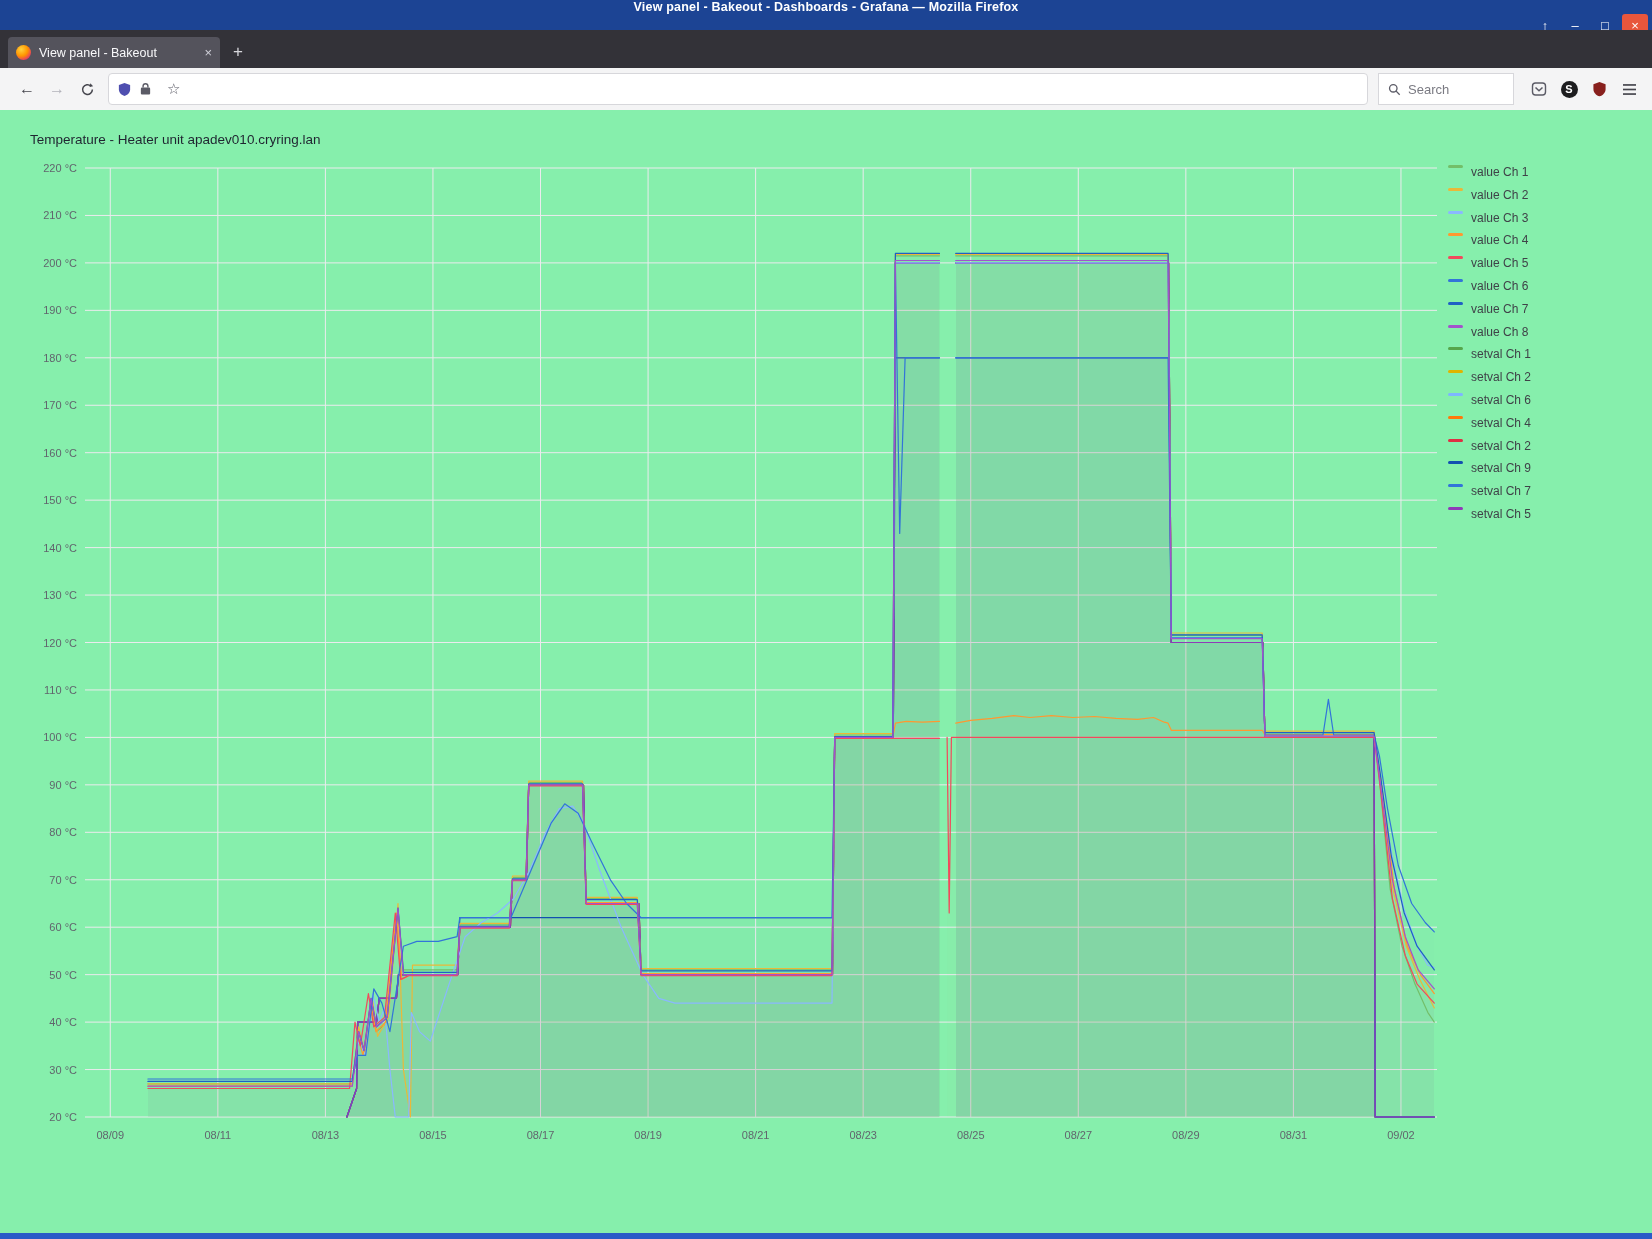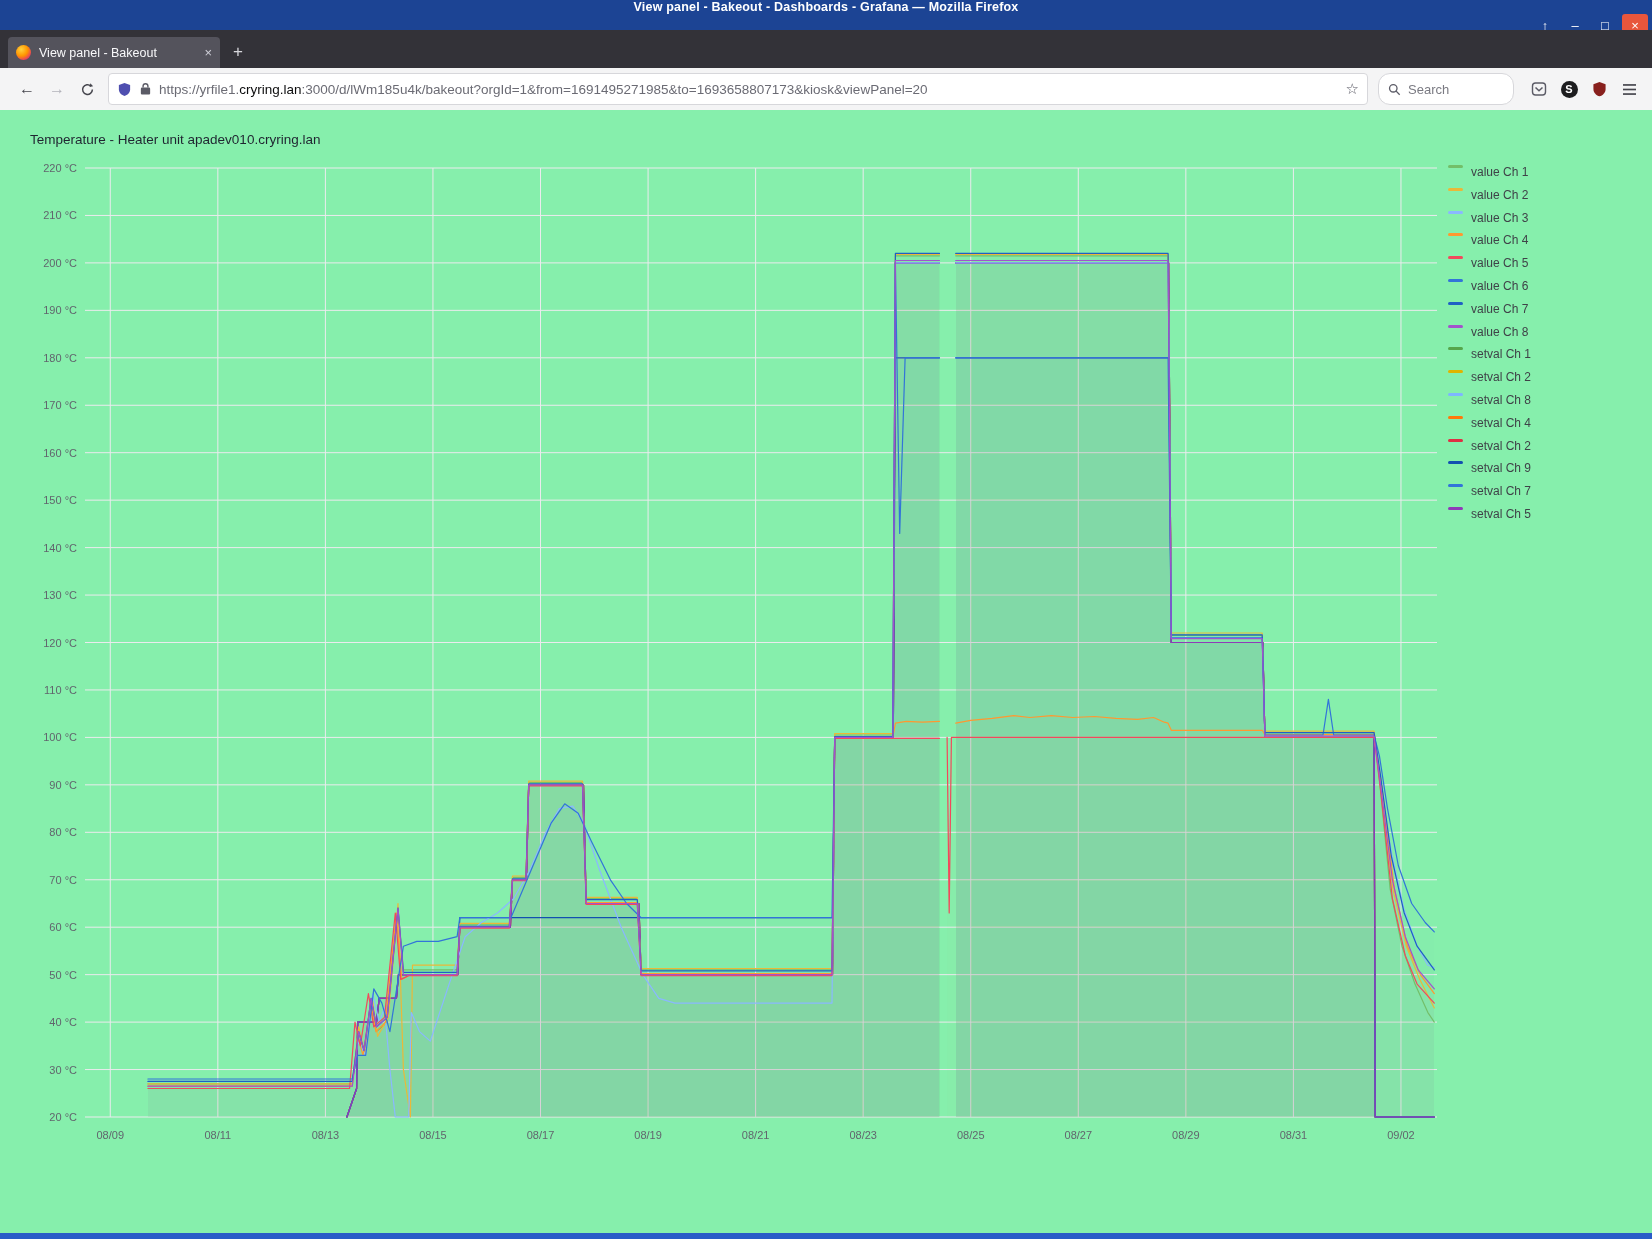--- a/index.html
+++ b/index.html
@@ -31,21 +31,21 @@
           border-bottom:1px solid #cfcfd3;display:flex;align-items:center;}
   .nav-btn{width:30px;height:30px;display:flex;align-items:center;justify-content:center;
            font-size:16px;color:#45454d;cursor:pointer;border-radius:4px;}
   .nav-btn.disabled{color:#b2b2ba;}
   .urlbar{flex:1;height:30px;background:#fff;border:1px solid #d7d7db;border-radius:4px;
           margin:0 10px 0 6px;display:flex;align-items:center;padding:0 8px;min-width:0;}
   .urlbar .icon{flex:0 0 auto;margin-right:7px;display:flex;align-items:center;}
   .url-text{flex:1;font-size:13.5px;white-space:nowrap;overflow:hidden;color:#6b6b74;}
   .url-domain{color:#0c0c0d;}
   .url-star{flex:0 0 auto;color:#5b5b66;font-size:15px;margin-left:8px;cursor:pointer;}
-  .searchbox{width:116px;height:30px;background:#fff;border:1px solid #d7d7db;border-radius:12px;
+  .searchbox{width:116px;height:30px;background:#fff;border:1px solid #d7d7db;border-radius:0;
              display:flex;align-items:center;padding:0 9px;margin-right:10px;}
   .search-label{font-size:13px;color:#7a7a82;margin-left:7px;}
   .toolicons{display:flex;align-items:center;margin-right:8px;}
   .toolicon{width:30px;height:30px;display:flex;align-items:center;justify-content:center;cursor:pointer;}
   .s-badge{width:17px;height:17px;border-radius:50%;background:#1d1d1f;color:#fff;font-size:11px;
            font-weight:700;display:flex;align-items:center;justify-content:center;}
   
   .content{position:absolute;top:110px;left:0;right:0;bottom:6px;background:#86efac;}
   .panel-title{position:absolute;left:30px;top:22px;font-size:13.5px;font-weight:500;color:#1f2430;}
   #chart-svg{position:absolute;left:0;top:0;}
@@ -95,21 +95,20 @@
         <svg width="15" height="15" viewBox="0 0 16 16">
             <path d="M8 1l6 2.2v4.6c0 4-3 6.2-6 7.2-3-1-6-3.2-6-7.2V3.2z" fill="#4f4fb0"></path>
           </svg>
       </span>
       <span class="icon">
         <svg width="13" height="14" viewBox="0 0 14 15">
             <rect x="2" y="6" width="10" height="7.5" rx="1.2" fill="#5b5b66"></rect>
             <path d="M4.4 6V4.4a2.6 2.6 0 0 1 5.2 0V6" stroke="#5b5b66" stroke-width="1.5" fill="none"></path>
           </svg>
       </span>
-      <span class="url-text"><span>https://yrfile1.</span><span class="url-domain">cryring.lan</span><span>:3000/d/lWm185u4k/bakeout?orgId=1&amp;from=1691495271985&amp;to=1693658807173&amp;kiosk&amp;viewPanel=20</span></span>
       <span class="url-star">☆</span>
     </div>
     <div class="searchbox">
       <svg width="13" height="13" viewBox="0 0 16 16">
         <circle cx="6.5" cy="6.5" r="4.6" stroke="#5b5b66" stroke-width="1.6" fill="none"></circle>
         <line x1="10" y1="10" x2="14.4" y2="14.4" stroke="#5b5b66" stroke-width="1.6"></line>
       </svg>
       <span class="search-label">Search</span>
     </div>
     <div class="toolicons">
@@ -309,21 +308,21 @@
         <div class="legend-item">
           <span class="legend-swatch" style="background: rgb(86, 166, 75);"></span>
           <span class="legend-label">setval Ch 1</span>
         </div>
         <div class="legend-item">
           <span class="legend-swatch" style="background: rgb(224, 180, 0);"></span>
           <span class="legend-label">setval Ch 2</span>
         </div>
         <div class="legend-item">
           <span class="legend-swatch" style="background: rgb(126, 182, 255);"></span>
-          <span class="legend-label">setval Ch 8</span>
+          <span class="legend-label">setval Ch 6</span>
         </div>
         <div class="legend-item">
           <span class="legend-swatch" style="background: rgb(255, 120, 10);"></span>
           <span class="legend-label">setval Ch 4</span>
         </div>
         <div class="legend-item">
           <span class="legend-swatch" style="background: rgb(224, 47, 68);"></span>
           <span class="legend-label">setval Ch 2</span>
         </div>
         <div class="legend-item">

